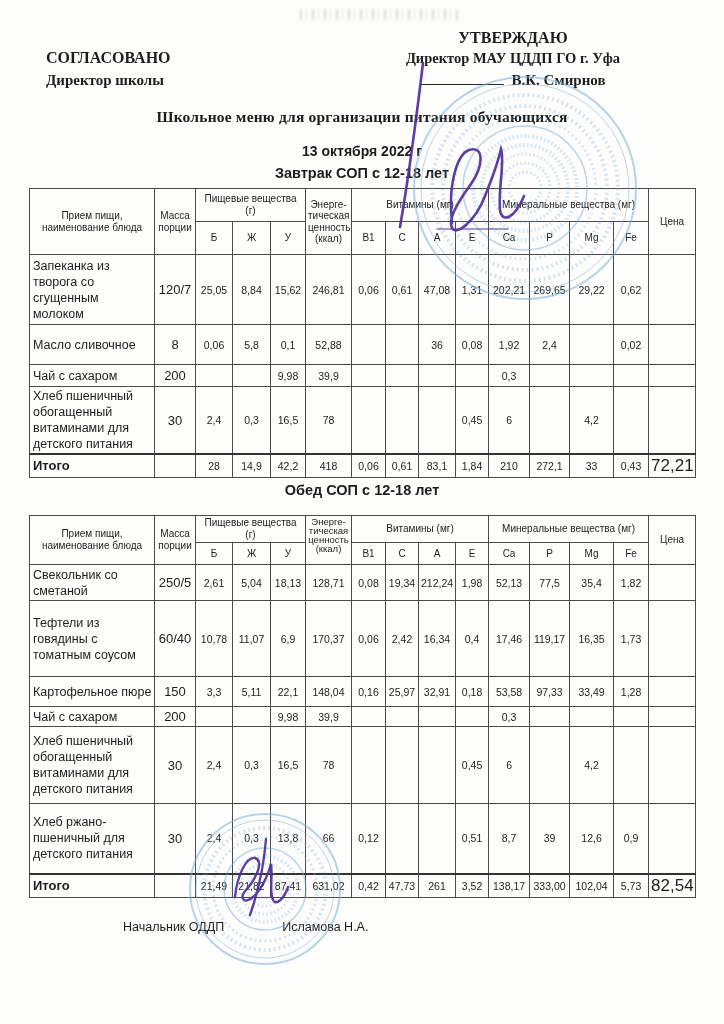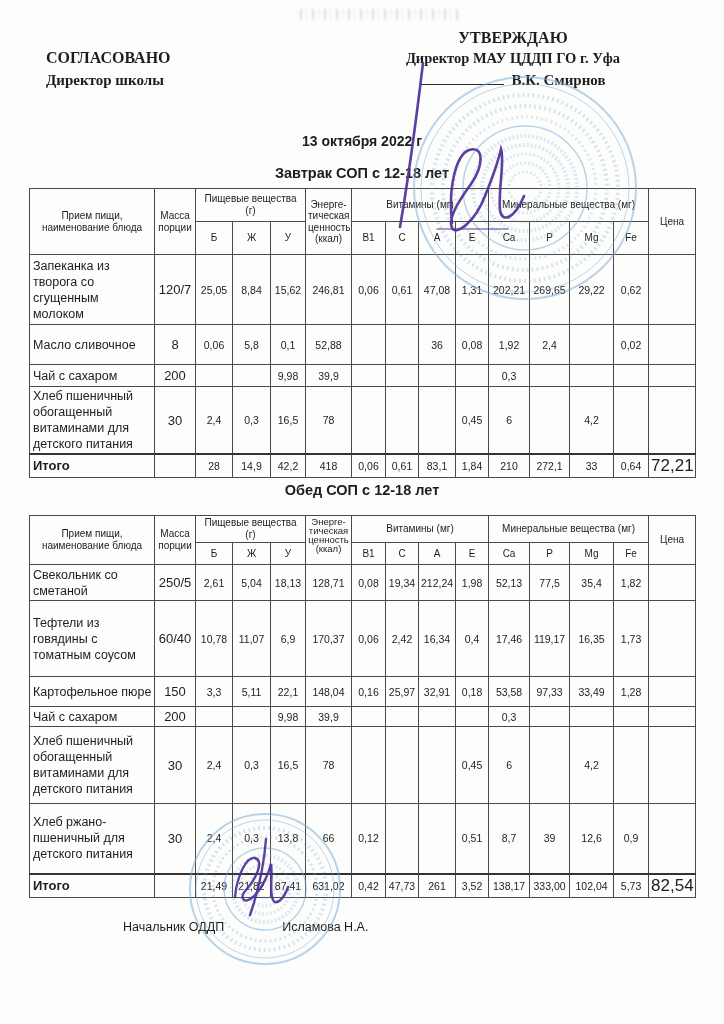--- a/index.html
+++ b/index.html
@@ -9,21 +9,21 @@
   .artifact{position:absolute;left:300px;top:9px;width:160px;height:11px;opacity:.55;filter:blur(.8px);
     background:repeating-linear-gradient(90deg,rgba(120,120,120,.45) 0 2px,transparent 2px 6px,rgba(140,140,140,.3) 6px 7px,transparent 7px 12px);}
   .hdr-block{position:absolute;}
   .agreed{left:46px;top:47px;font-size:16px;line-height:22px;}
   .agreed .l2{font-size:15px;}
   .approved{left:366px;top:27px;width:294px;text-align:center;font-size:16px;line-height:21px;}
   .approved .l2{font-size:14.5px;white-space:nowrap;}
   .sig-row{font-size:15px;margin-top:1px;}
   .sig-underline{display:inline-block;width:84px;border-bottom:1.5px solid #2a2a2a;height:13px;margin-right:7px;}
   .doc-title{position:absolute;left:0;top:108px;width:100%;text-align:center;font-size:15.5px;letter-spacing:.2px;}
-  .doc-date{position:absolute;left:0;top:133px;width:100%;text-align:center;font-weight:bold;font-size:14px;}
+  .doc-date{position:absolute;left:0;top:143px;width:100%;text-align:center;font-weight:bold;font-size:14px;}
   .table-title{width:100%;text-align:center;font-weight:bold;font-size:14.5px;line-height:18px;}
   .bt{position:absolute;left:0;top:164px;}
   .spacer{height:188px;}
   table{border-collapse:collapse;table-layout:fixed;width:666px;margin-left:29px;background:transparent;}
   th,td{border:1px solid #4a4a4a;padding:1px 2px;text-align:center;vertical-align:middle;overflow:hidden;}
   th{font-weight:400;font-size:10px;line-height:12px;}
   th.energy{font-size:10px;line-height:11.5px;}
   .t1 thead tr:nth-child(1) th{height:30px;}
   .t1 thead tr:nth-child(2) th{height:30px;}
   .t2 thead tr:nth-child(1) th{height:21px;}
@@ -53,20 +53,21 @@
     <div class="sig-row">
       <span class="sig-underline"></span><span>В.К. Смирнов</span>
     </div>
   </div>
 
   <div class="hdr-block agreed serif">
     <div>СОГЛАСОВАНО</div>
     <div class="l2">Директор школы</div>
   </div>
 
+  <div class="doc-title serif">Школьное меню для организации питания обучающихся</div>
   <div class="doc-date">13 октября 2022 г</div>
   <div class="table-title bt">Завтрак СОП с 12-18 лет</div>
 
   <div class="spacer"></div>
 
   <table class="t1">
       <colgroup>
         <col style="width: 125px;">
         <col style="width: 41px;">
         <col style="width: 37px;">
@@ -183,21 +184,21 @@
           <td class="num">14,9</td>
           <td class="num">42,2</td>
           <td class="num">418</td>
           <td class="num">0,06</td>
           <td class="num">0,61</td>
           <td class="num">83,1</td>
           <td class="num">1,84</td>
           <td class="num">210</td>
           <td class="num">272,1</td>
           <td class="num">33</td>
-          <td class="num">0,64</td>
+          <td class="num">0,43</td>
           <td class="num price">72,21</td>
         </tr>
       </tbody>
     </table>
 
   <div class="table-title lunch-title">Обед СОП с 12-18 лет</div>
 
   <table class="t2">
       <colgroup>
         <col style="width: 125px;">

